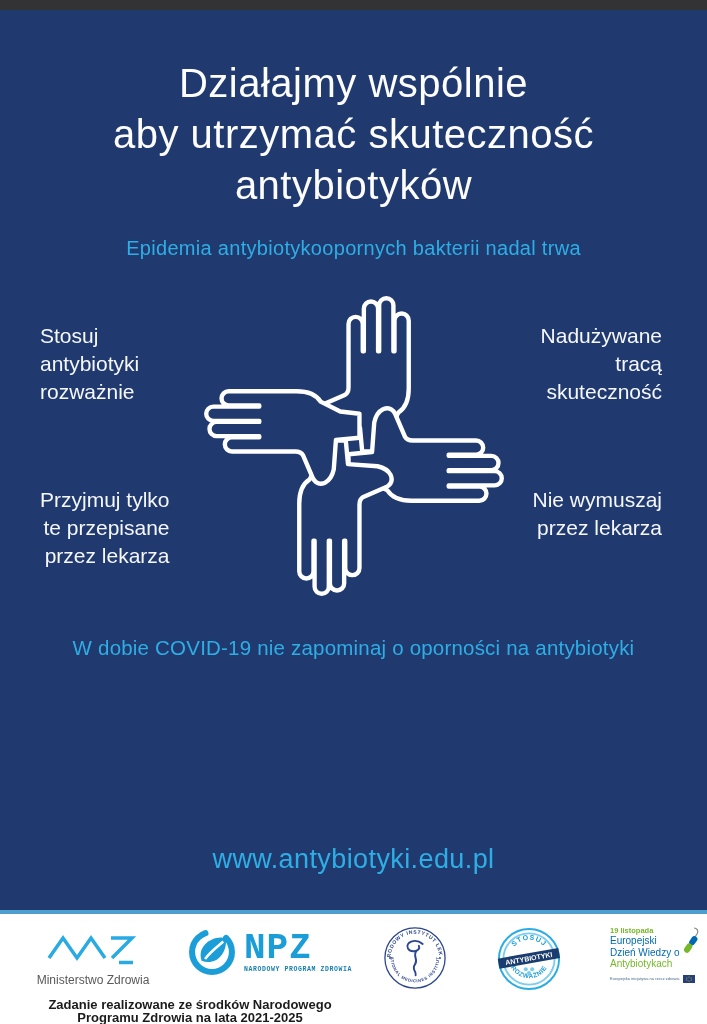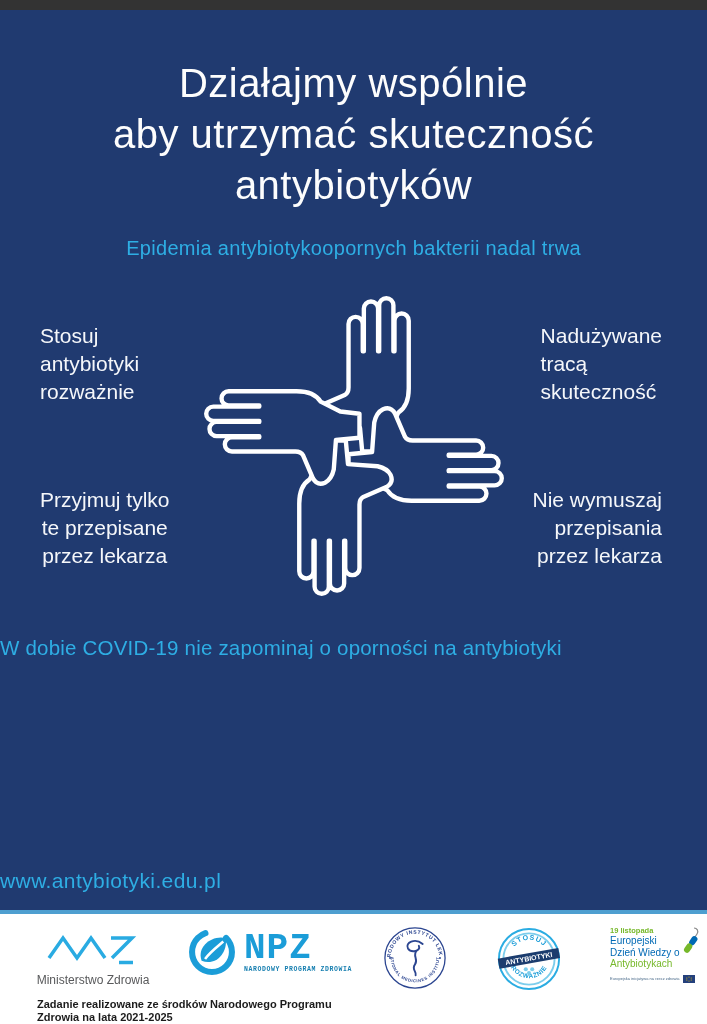--- a/index.html
+++ b/index.html
@@ -10,34 +10,34 @@
   }
   .topbar{ position:absolute; left:0; top:0; width:707px; height:10px; background:#333333; }
 
   .title{ position:absolute; left:0; top:58px; width:707px; text-align:center;
           color:#FDFDFD; font-size:40px; line-height:51px; font-weight:500; letter-spacing:.5px; }
   .subtitle{ position:absolute; left:0; top:237px; width:707px; text-align:center;
           color:#2EAEE4; font-size:20px; font-weight:500; letter-spacing:.3px; }
 
   .tip{ position:absolute; color:#F5F7FA; font-size:21px; line-height:28px; font-weight:500; }
   .tip.pos1{ left:40px;  top:322px; text-align:left; }
-  .tip.pos2{ right:45px; top:322px; }
-  .tip.pos3{ left:40px;  top:486px; text-align:center; }
+  .tip.pos2{ right:45px; top:322px; text-align:right; }
+  .tip.pos3{ left:40px;  top:486px; text-align:right; }
   .tip.pos4{ right:45px; top:486px; text-align:right; }
 
   .hands{ position:absolute; left:198px; top:290px; width:312px; height:312px; }
 
-  .covid-note{ position:absolute; left:0; top:636px; width:707px; text-align:left;
+  .covid-note{ position:absolute; left:0; top:636px; width:707px; text-align:center;
           color:#2EAEE4; font-size:20.5px; font-weight:500; letter-spacing:.2px; }
 
   .viral{ position:absolute; left:0; top:702px; width:707px; text-align:center;
           color:#FFFFFF; font-size:30px; line-height:38.5px; font-weight:500; }
 
-  .url{ position:absolute; left:0; top:869px; width:707px; 
-          color:#2EAEE4; font-size:21px; font-weight:500; letter-spacing:.4px; }
+  .url{ position:absolute; left:0; top:844px; width:707px; text-align:center;
+          color:#2EAEE4; font-size:27px; font-weight:500; letter-spacing:.4px; }
 
   .divider{ position:absolute; left:0; top:910px; width:707px; height:4px; background:#4E9FD0; }
 
   .footer{ position:absolute; left:0; top:914px; width:707px; height:110px; background:#FFFFFF; }
 
   .logo{ position:absolute; }
   .mz{ left:33px; top:16px; width:120px; text-align:center; }
   .mz .mz-label{ color:#58595B; font-size:12px; margin-top:3px; }
   .npz{ left:186px; top:12px; display:flex; align-items:center; }
   .npz-text{ margin-left:6px;font-family:Liberation Mono, monospace; }
@@ -45,22 +45,22 @@
   .npz-sub{ color:#177FB0; font-size:6.5px; letter-spacing:.6px; font-weight:bold; }
   .seal{ left:383px; top:12px; width:64px; height:64px; }
   .badge{ left:497px; top:13px; width:64px; height:64px; }
   .eaad{ left:610px; top:12px; width:95px; }
   .eaad-date{ color:#76B82A; font-size:7.5px; font-weight:bold; }
   .eaad-line-blue{ color:#0069B4; font-size:10px; font-weight:normal; line-height:11.5px; }
   .eaad-line-green{ color:#76B82A; font-size:10px; font-weight:normal; line-height:11.5px; }
   .eaad-tag{ display:flex; align-items:center; margin-top:5px; }
   .eaad-tagline{ color:#4A6B8A; font-size:4px; margin-right:3px; }
 
-  .funding{ position:absolute; left:25px; top:84px; width:330px; text-align:left;
-            color:#1B1B1B; font-size:11px; font-weight:bold; line-height:13px;margin-left:12px; }
+  .funding{ position:absolute; left:25px; top:84px; width:330px; text-align:center;
+            color:#1B1B1B; font-size:13px; font-weight:bold; line-height:13px; }
 </style>
 </head>
 <body>
 
 <div class="poster">
   <div class="topbar"></div>
 
   <h1 class="title">
     <div>Działajmy wspólnie</div>
     <div>aby utrzymać skuteczność</div>
@@ -79,21 +79,20 @@
     <div>tracą</div>
     <div>skuteczność</div>
   </div>
   <div class="tip pos3">
     <div>Przyjmuj tylko</div>
     <div>te przepisane</div>
     <div>przez lekarza</div>
   </div>
   <div class="tip pos4">
     <div>Nie wymuszaj</div>
-    <div>przepisania</div>
     <div>przez lekarza</div>
   </div>
 
   <svg class="hands" viewBox="-330 -120 570 570" xmlns="http://www.w3.org/2000/svg" aria-hidden="true">
     <defs>
       <path id="hand" d="M -30,175 L -34,132 L -88,128 Q -106,124 -112,112 Q -118,98 -104,90 L -62,72 Q -55,68 -55,58
         L -55,-58 A 13,13 0 0 1 -29,-58 L -29,-8 L -27,-8
         L -27,-86 A 13,13 0 0 1 -1,-86 L -1,-8 L 1,-8
         L 1,-92 A 13,13 0 0 1 27,-92 L 27,-8 L 29,-8
         L 29,-64 A 13,13 0 0 1 55,-64

